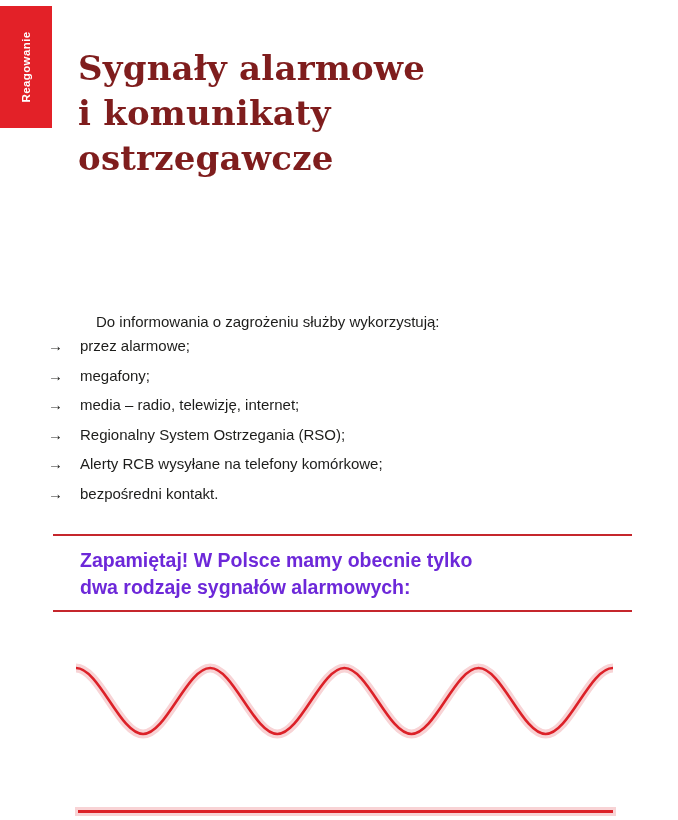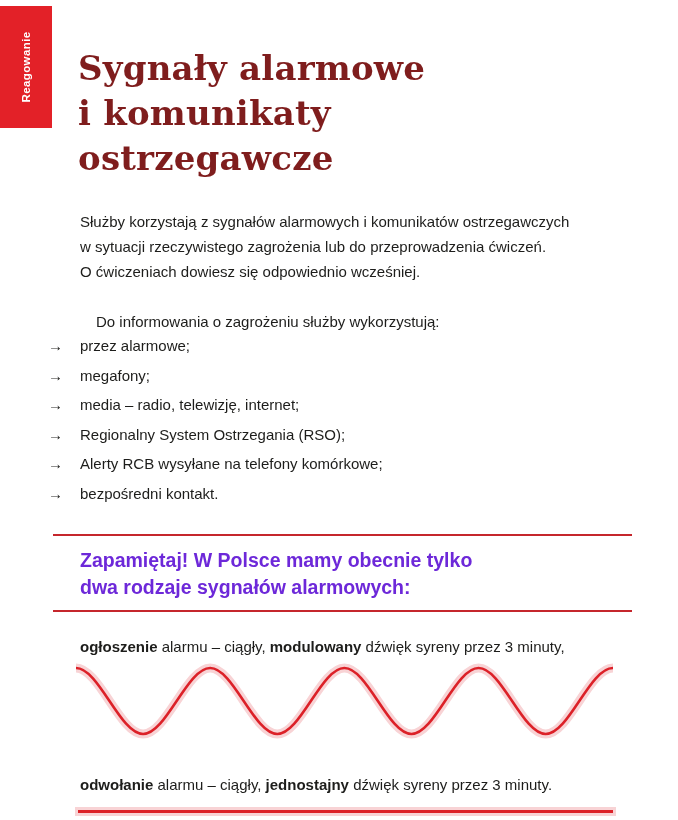--- a/index.html
+++ b/index.html
@@ -134,23 +134,20 @@
 <div class="page">
 
   <div class="chapter-tab">
     <span>Reagowanie</span>
   </div>
 
   <h1 class="page-title">Sygnały alarmowe
 i komunikaty
 ostrzegawcze</h1>
 
-  <p class="intro-paragraph">Służby korzystają z sygnałów alarmowych i komunikatów ostrzegawczych
-w sytuacji rzeczywistego zagrożenia lub do przeprowadzenia ćwiczeń.
-O ćwiczeniach dowiesz się odpowiednio wcześniej.</p>
 
   <p class="list-intro">Do informowania o zagrożeniu służby wykorzystują:</p>
 
   <ul class="bullet-list">
     <li>
       <span class="arrow">→</span>
       <span>przez alarmowe;</span>
     </li>
     <li>
       <span class="arrow">→</span>
@@ -174,23 +171,20 @@
     </li>
   </ul>
 
   <div class="rule top"></div>
 
   <h2 class="callout-heading">Zapamiętaj! W Polsce mamy obecnie tylko
 dwa rodzaje sygnałów alarmowych:</h2>
 
   <div class="rule bottom"></div>
 
-  <p class="signal-line announce">
-    <b>ogłoszenie</b><span> alarmu – ciągły, </span><b>modulowany</b><span> dźwięk syreny przez 3 minuty,</span>
-  </p>
 
   <div class="wave-wrap">
     <svg viewBox="0 0 537 84" xmlns="http://www.w3.org/2000/svg">
       <path d="M 0 8
                c 23 0, 44 66, 67.1 66
                c 23.1 0, 44 -66, 67.1 -66
                c 23 0, 44 66, 67.1 66
                c 23.1 0, 44 -66, 67.1 -66
                c 23 0, 44 66, 67.1 66
                c 23.1 0, 44 -66, 67.1 -66
@@ -201,19 +195,16 @@
                c 23.1 0, 44 -66, 67.1 -66
                c 23 0, 44 66, 67.1 66
                c 23.1 0, 44 -66, 67.1 -66
                c 23 0, 44 66, 67.1 66
                c 23.1 0, 44 -66, 67.1 -66
                c 23 0, 44 66, 67.1 66
                c 23.2 0, 44 -66, 67.2 -66" fill="none" stroke="#dc2128" stroke-width="2.6" stroke-linecap="round"></path>
     </svg>
   </div>
 
-  <p class="signal-line cancel">
-    <b>odwołanie</b><span> alarmu – ciągły, </span><b>jednostajny</b><span> dźwięk syreny przez 3 minuty.</span>
-  </p>
 
   <div class="flat-signal"></div>
 
 </div>
 
 </body></html>

